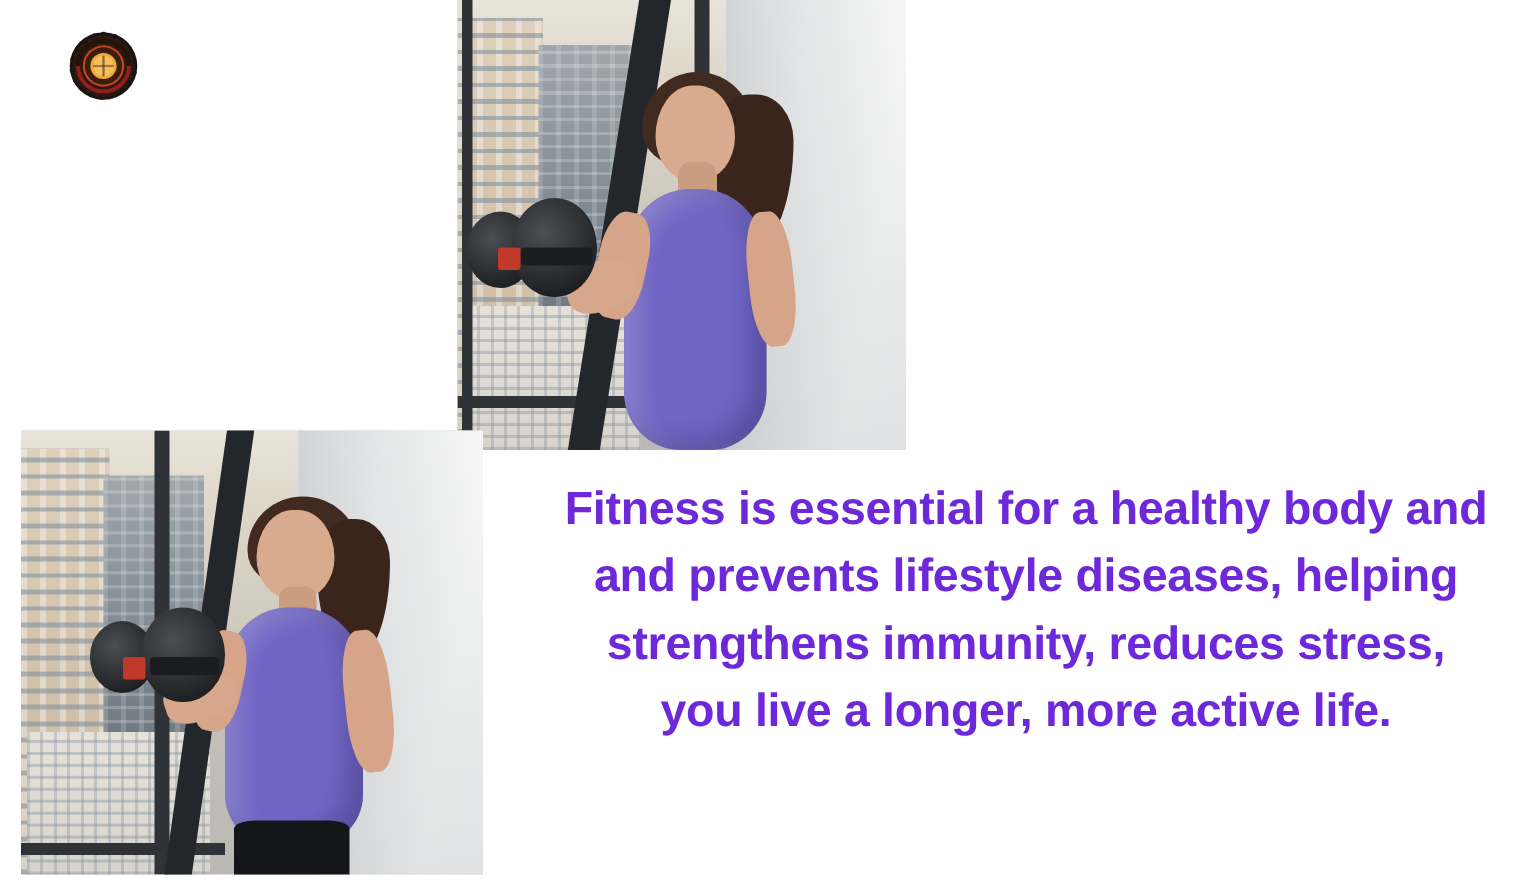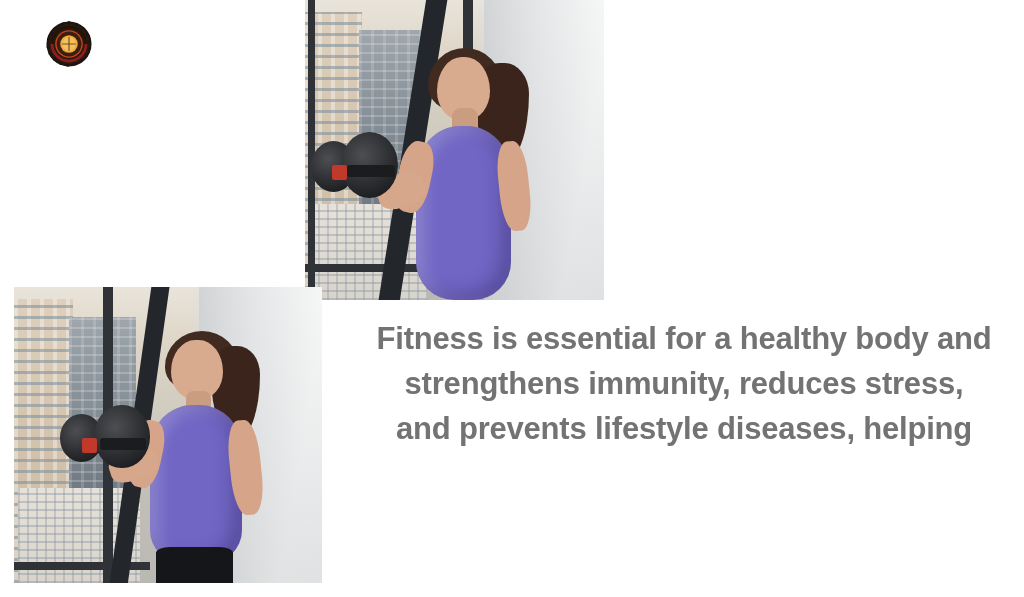--- a/index.html
+++ b/index.html
@@ -192,21 +192,21 @@
     border-radius: 2px;
   }
 
   
   .caption {
     position: absolute;
     left: 352px;
     top: 316px;
     width: 664px;
     text-align: center;
-    color: #737373;
+    color: #6d28d9;
     font-family: "Liberation Sans", sans-serif;
     font-weight: bold;
     font-size: 31px;
     line-height: 45px;
     letter-spacing: -0.2px;
   }
 </style>
 </head>
 <body>
 
@@ -310,15 +310,16 @@
         <div class="dumbbell-plate" style="left:26%; top:40%; width:18%; height:21%;"></div>
         <div class="dumbbell-bar" style="left:28%; top:51%; width:15%; height:4%;"></div>
         <div class="dumbbell-grip" style="left:22%; top:51%; width:5%;  height:5%;"></div>
       </div>
     </div>
   </div>
 </div>
 
 <div class="caption">
   <div>Fitness is essential for a healthy body and</div>
+  <div>and prevents lifestyle diseases, helping</div>
   <div>strengthens immunity, reduces stress,</div>
-  <div>and prevents lifestyle diseases, helping</div>
+  <div>you live a longer, more active life.</div>
 </div>
 
 </body></html>

